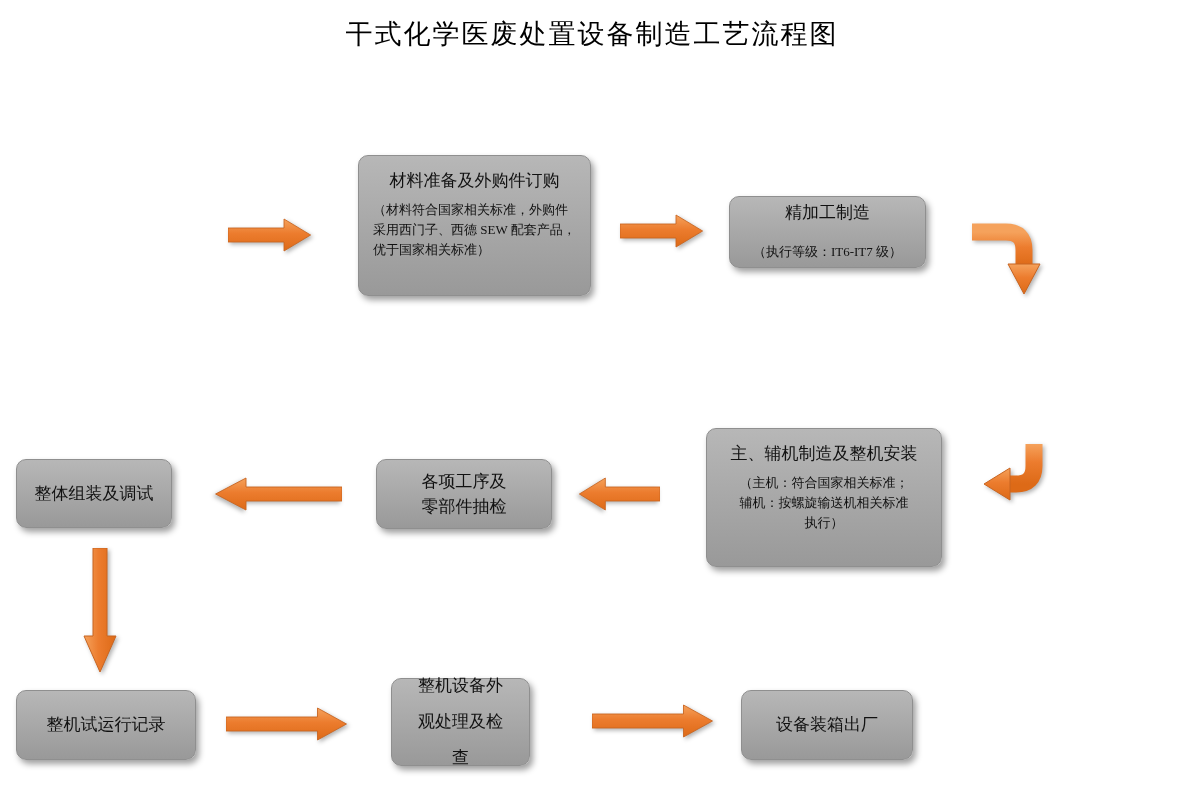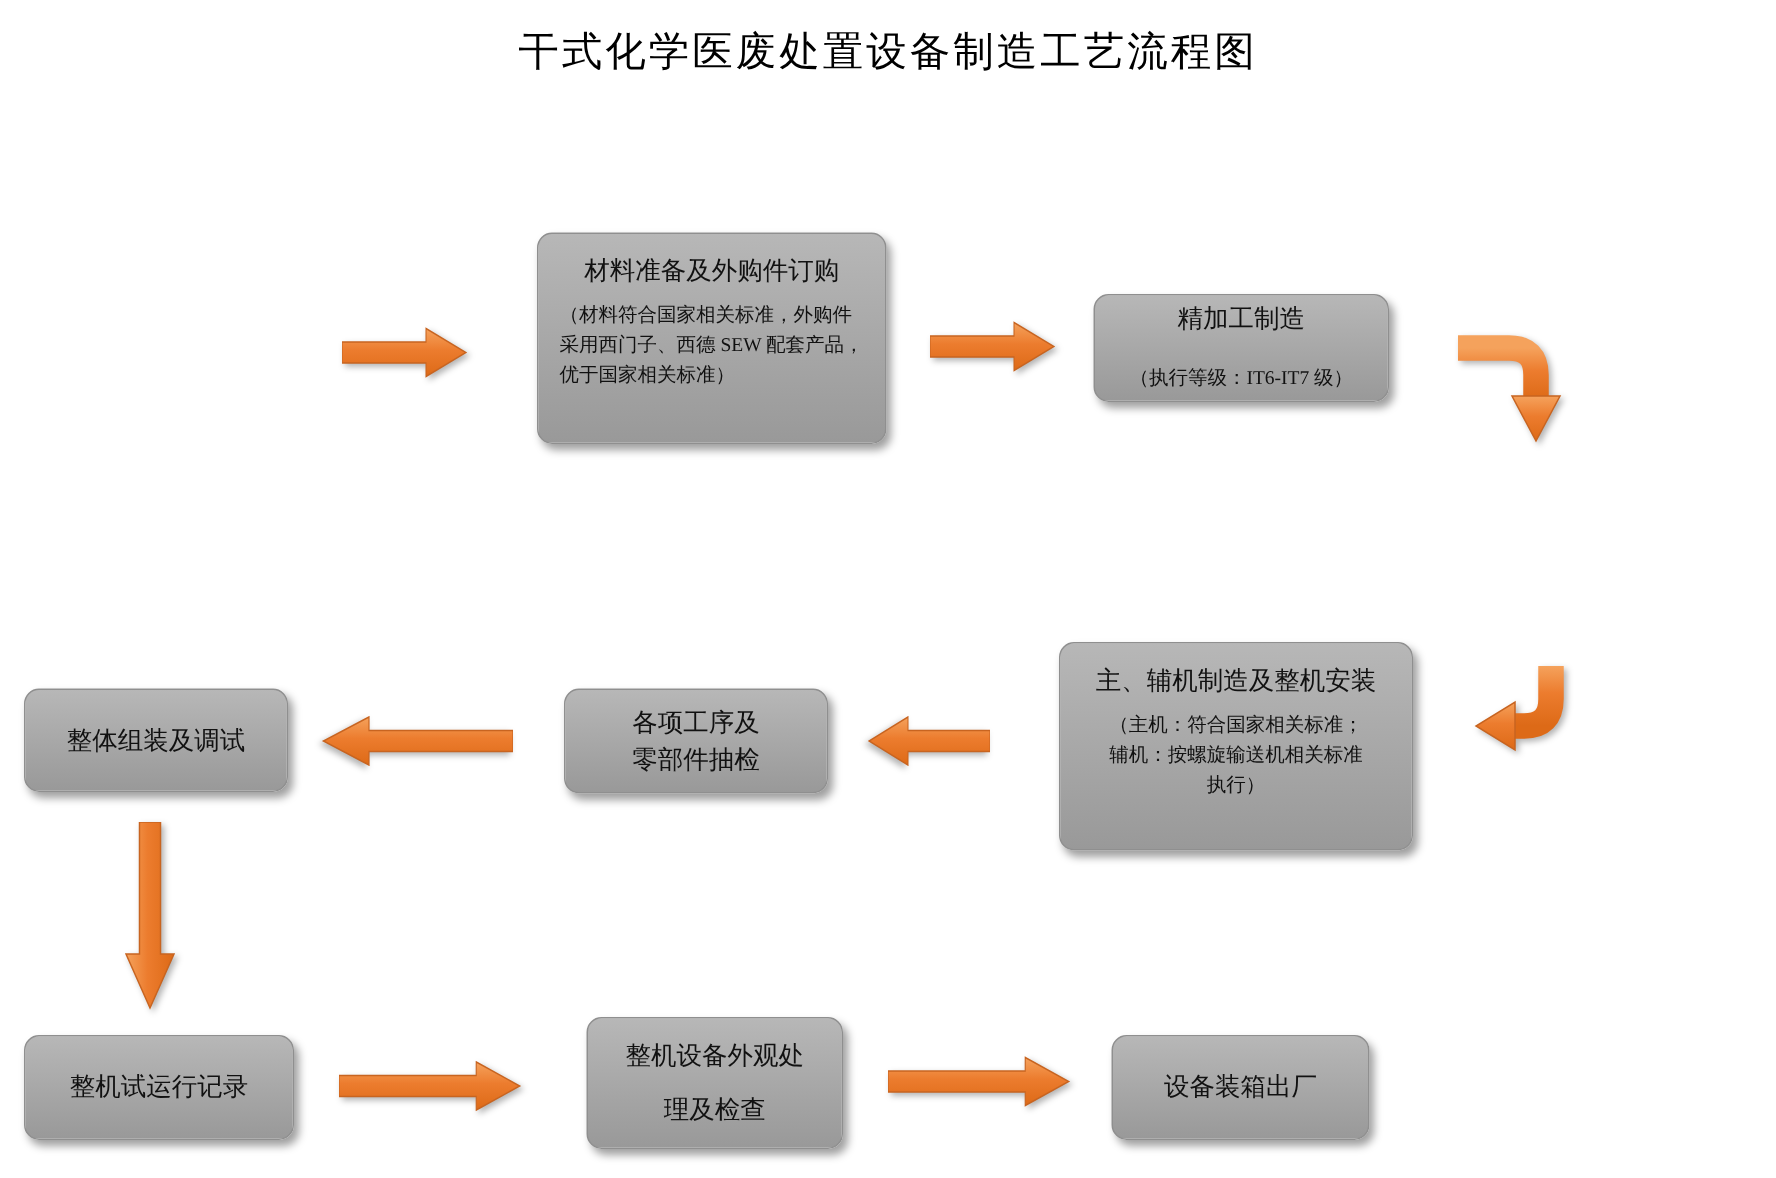--- a/index.html
+++ b/index.html
@@ -115,41 +115,41 @@
     <div class="node-label">各项工序及
 零部件抽检</div>
   </div>
 
   <div class="arrow flip" style="left:214px;top:477px;width:128px;height:34px;">
     <svg viewBox="0 0 160 34" preserveAspectRatio="none">
         <polygon points="0,10 120,10 120,1 158,17 120,33 120,24 0,24" fill="url(#gradV)" stroke="#c86420" stroke-width="1"></polygon>
       </svg>
   </div>
 
-  <div class="node" style="left:16px;top:459px;width:176px;height:69px;justify-content:center;">
+  <div class="node" style="left:16px;top:459px;width:156px;height:69px;justify-content:center;">
     <div class="node-label">整体组装及调试</div>
   </div>
 
   <div class="arrow" style="left:81px;top:548px;width:38px;height:126px;">
     <svg viewBox="0 0 38 126" preserveAspectRatio="none">
         <polygon points="12,0 26,0 26,88 35,88 19,124 3,88 12,88" fill="url(#gradH)" stroke="#c86420" stroke-width="1"></polygon>
       </svg>
   </div>
 
   <div class="node" style="left:16px;top:690px;width:180px;height:70px;">
     <div class="node-label">整机试运行记录</div>
   </div>
 
   <div class="arrow" style="left:226px;top:707px;width:122px;height:34px;">
     <svg viewBox="0 0 160 34" preserveAspectRatio="none">
         <polygon points="0,10 120,10 120,1 158,17 120,33 120,24 0,24" fill="url(#gradV)" stroke="#c86420" stroke-width="1"></polygon>
       </svg>
   </div>
 
-  <div class="node loose" style="left:391px;top:678px;width:171px;height:88px;">
+  <div class="node loose" style="left:391px;top:678px;width:139px;height:88px;">
     <div class="node-label">整机设备外观处理及检查</div>
   </div>
 
   <div class="arrow" style="left:592px;top:704px;width:122px;height:34px;">
     <svg viewBox="0 0 160 34" preserveAspectRatio="none">
         <polygon points="0,10 120,10 120,1 158,17 120,33 120,24 0,24" fill="url(#gradV)" stroke="#c86420" stroke-width="1"></polygon>
       </svg>
   </div>
 
   <div class="node" style="left:741px;top:690px;width:172px;height:70px;">

